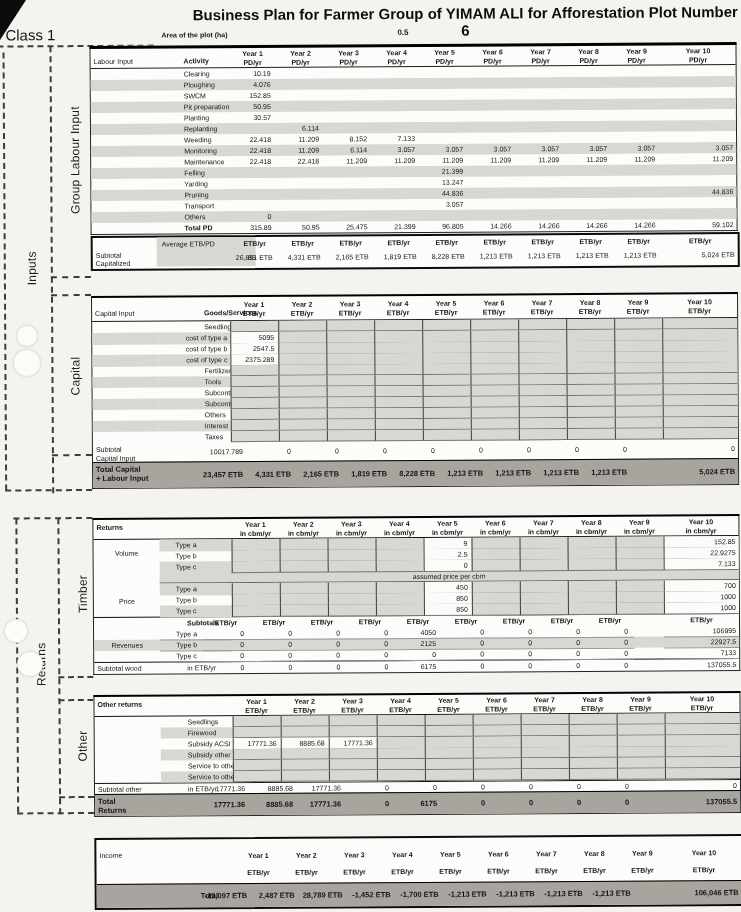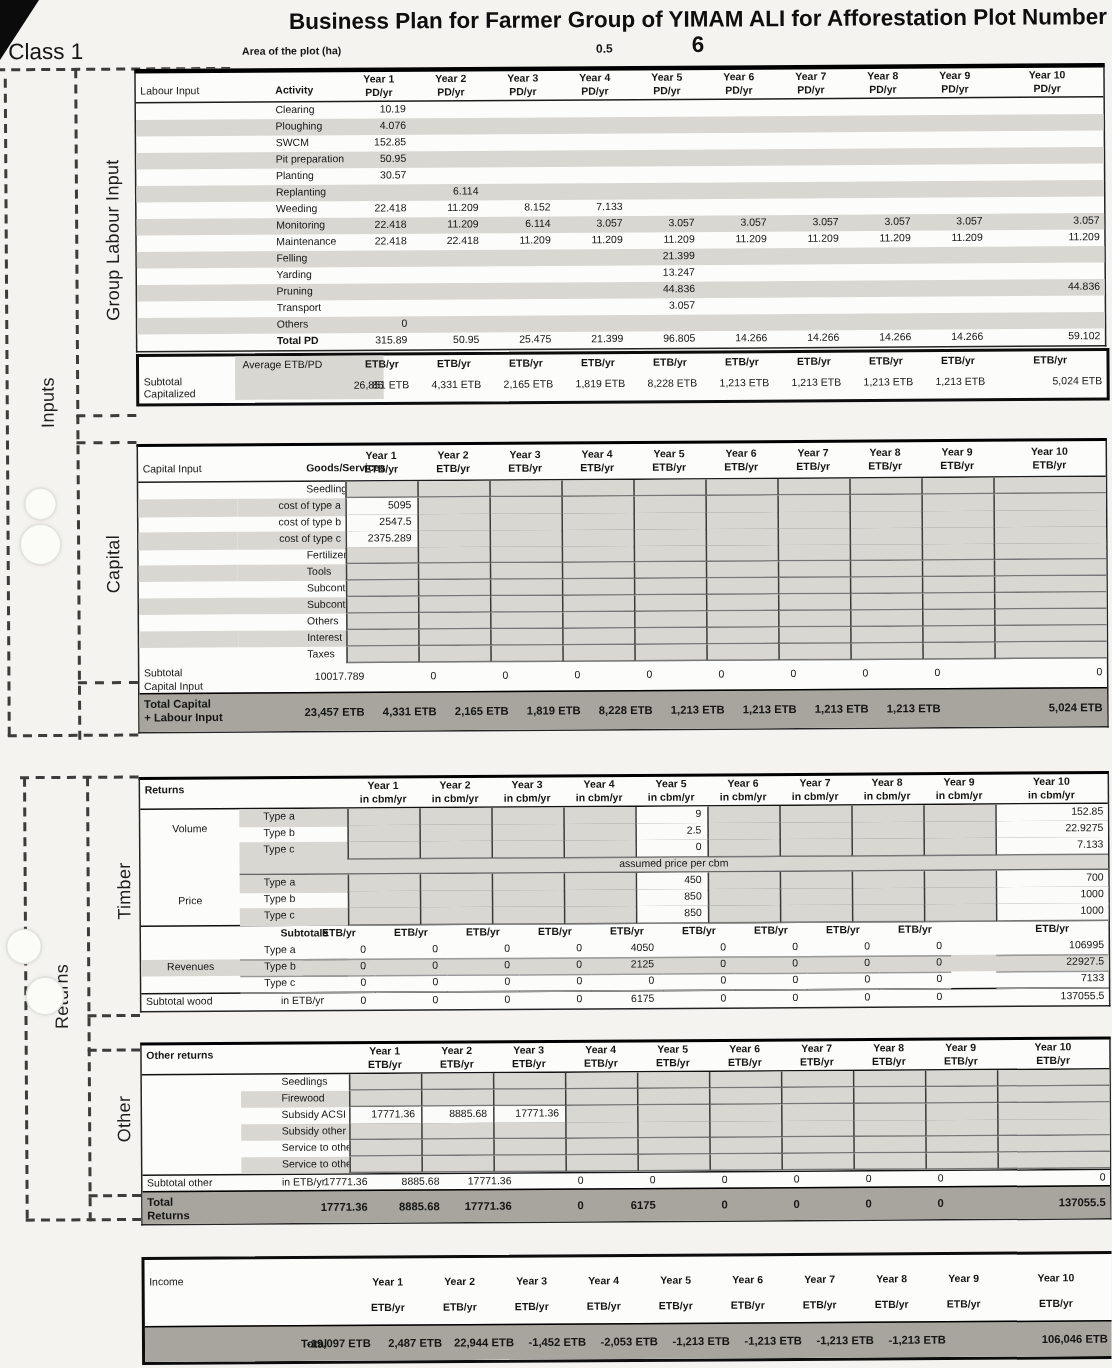--- a/index.html
+++ b/index.html
@@ -1006,23 +1006,23 @@
       <div class="c-a"></div>
       <div class="c-b"></div>
       <div data-units="income.unit"><div class="uh">ETB/yr</div><div class="uh">ETB/yr</div><div class="uh">ETB/yr</div><div class="uh">ETB/yr</div><div class="uh">ETB/yr</div><div class="uh">ETB/yr</div><div class="uh">ETB/yr</div><div class="uh">ETB/yr</div><div class="uh">ETB/yr</div><div class="uh last">ETB/yr</div></div>
     </div>
     <div id="inc-tot">
         <div class="vrow sh tot inc-tot">
           <div class="c-a"></div>
           <div class="c-b">Total</div>
           <div class="c-v hasval">-19,097 ETB</div>
           <div class="c-v hasval">2,487 ETB</div>
-          <div class="c-v hasval">22,944 ETB</div>
+          <div class="c-v hasval">28,789 ETB</div>
           <div class="c-v hasval">-1,452 ETB</div>
-          <div class="c-v hasval">-2,053 ETB</div>
+          <div class="c-v hasval">-1,700 ETB</div>
           <div class="c-v hasval">-1,213 ETB</div>
           <div class="c-v hasval">-1,213 ETB</div>
           <div class="c-v hasval">-1,213 ETB</div>
           <div class="c-v hasval">-1,213 ETB</div>
           <div class="c-v hasval last">106,046 ETB</div>
         </div>
       </div>
   </div>
 
 </div>

